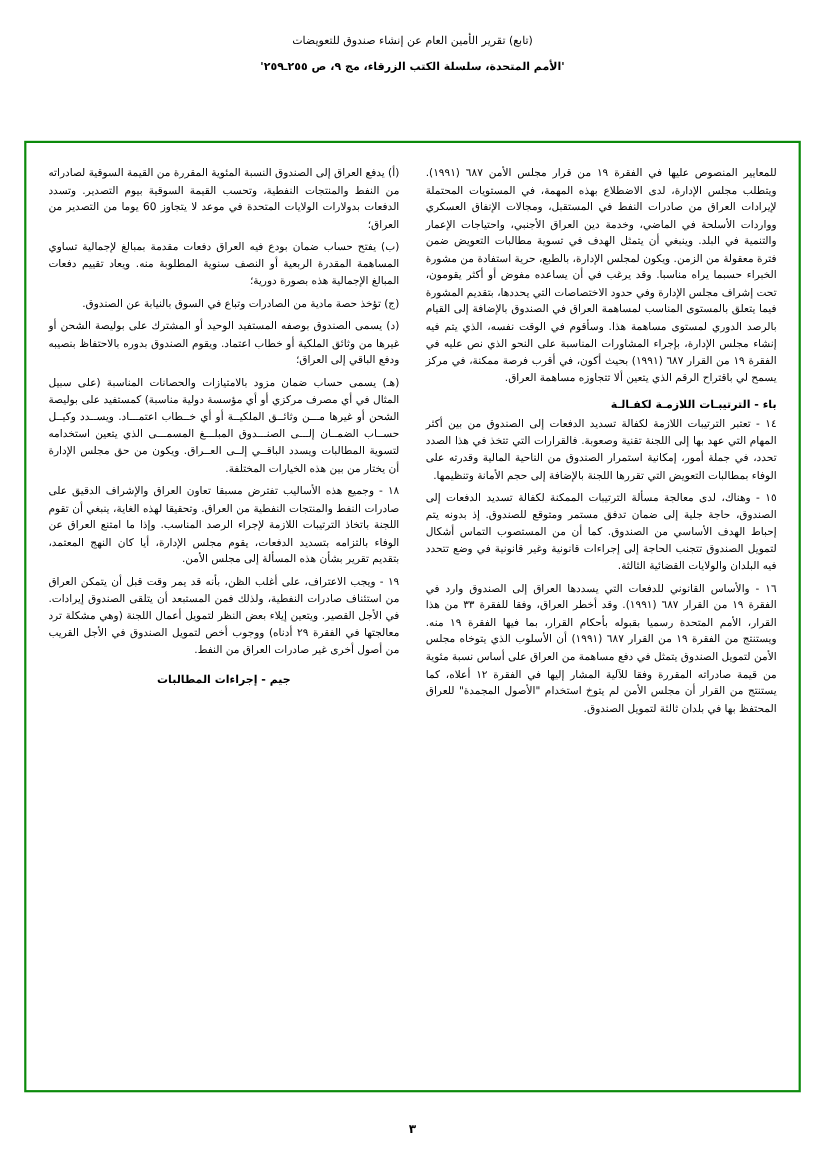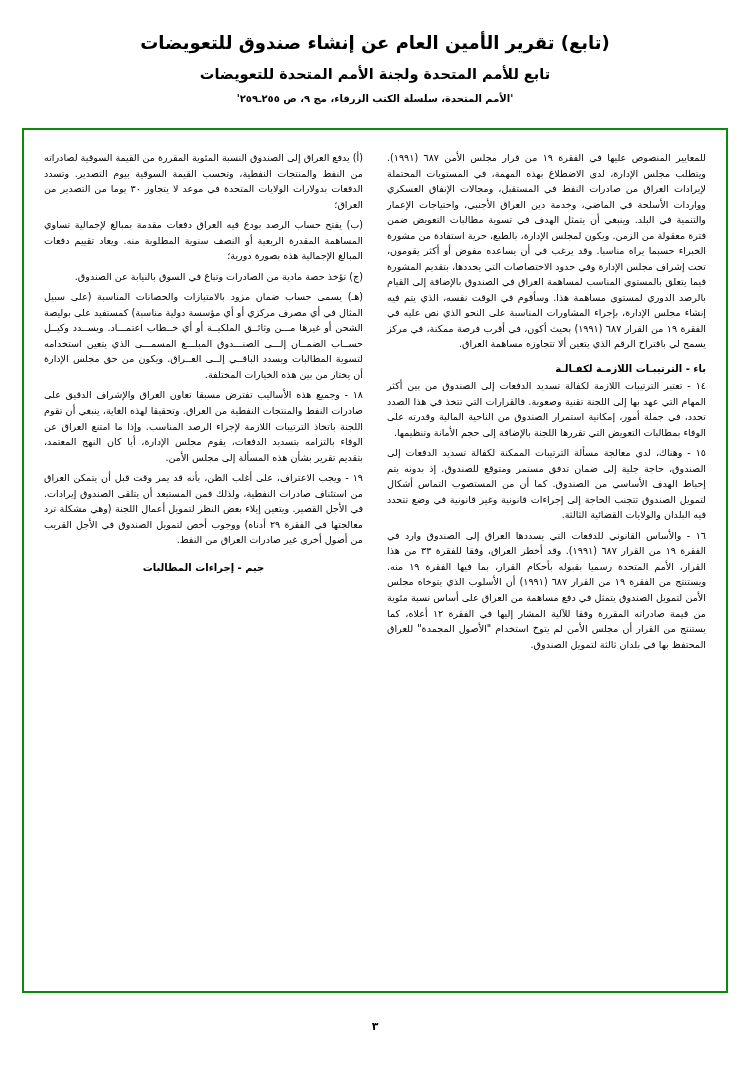--- a/index.html
+++ b/index.html
@@ -17,22 +17,22 @@
   .page {
     position: absolute;
     inset: 0;
     padding: 0;
   }
   .header {
     text-align: center;
     padding-top: 32px;
   }
   .header .line1 {
-    font-size: 18px;
-    font-weight: bold;
+    font-size: 10px;
+    font-weight: normal;
     letter-spacing: 0.2px;
     margin-bottom: 13px;
   }
   .header .line2 {
     font-size: 14.5px;
     font-weight: bold;
     margin-bottom: 11px;
   }
   .header .line3 {
     font-size: 10px;
@@ -98,40 +98,40 @@
     font-weight: bold;
   }
 </style>
 </head>
 <body>
 
 <div class="page">
 
   <div class="header">
     <div class="line1">(تابع) تقرير الأمين العام عن إنشاء صندوق للتعويضات</div>
-    <div class="line2">تابع للأمم المتحدة ولجنة الأمم المتحدة للتعويضات</div>
     <div class="line3">'الأمم المتحدة، سلسلة الكتب الزرقاء، مج ٩، ص ٢٥٥ـ٢٥٩'</div>
   </div>
 
   <div class="frame">
     <div class="frame-inner">
       <div class="cols">
 
         <div class="col">
           <p class="para">للمعايير المنصوص عليها في الفقرة ١٩ من قرار مجلس الأمن ٦٨٧ (١٩٩١). ويتطلب مجلس الإدارة، لدى الاضطلاع بهذه المهمة، في المستويات المحتملة لإيرادات العراق من صادرات النفط في المستقبل، ومجالات الإنفاق العسكري وواردات الأسلحة في الماضي، وخدمة دين العراق الأجنبي، واحتياجات الإعمار والتنمية في البلد. وينبغي أن يتمثل الهدف في تسوية مطالبات التعويض ضمن فترة معقولة من الزمن. ويكون لمجلس الإدارة، بالطبع، حرية استفادة من مشورة الخبراء حسبما يراه مناسبا. وقد يرغب في أن يساعده مفوض أو أكثر يقومون، تحت إشراف مجلس الإدارة وفي حدود الاختصاصات التي يحددها، بتقديم المشورة فيما يتعلق بالمستوى المناسب لمساهمة العراق في الصندوق بالإضافة إلى القيام بالرصد الدوري لمستوى مساهمة هذا. وسأقوم في الوقت نفسه، الذي يتم فيه إنشاء مجلس الإدارة، بإجراء المشاورات المناسبة على النحو الذي نص عليه في الفقرة ١٩ من القرار ٦٨٧ (١٩٩١) بحيث أكون، في أقرب فرصة ممكنة، في مركز يسمح لي باقتراح الرقم الذي يتعين ألا تتجاوزه مساهمة العراق.</p>
           <div class="sec-title">باء -  الترتيبـات اللازمـة لكفـالـة</div>
           <p class="para">١٤ - تعتبر الترتيبات اللازمة لكفالة تسديد الدفعات إلى الصندوق من بين أكثر المهام التي عهد بها إلى اللجنة تقنية وصعوبة. فالقرارات التي تتخذ في هذا الصدد تحدد، في جملة أمور، إمكانية استمرار الصندوق من الناحية المالية وقدرته على الوفاء بمطالبات التعويض التي تقررها اللجنة بالإضافة إلى حجم الأمانة وتنظيمها.</p>
           <p class="para">١٥ - وهناك، لدى معالجة مسألة الترتيبات الممكنة لكفالة تسديد الدفعات إلى الصندوق، حاجة جلية إلى ضمان تدفق مستمر ومتوقع للصندوق. إذ بدونه يتم إحباط الهدف الأساسي من الصندوق. كما أن من المستصوب التماس أشكال لتمويل الصندوق تتجنب الحاجة إلى إجراءات قانونية وغير قانونية في وضع تتحدد فيه البلدان والولايات القضائية الثالثة.</p>
           <p class="para">١٦ - والأساس القانوني للدفعات التي يسددها العراق إلى الصندوق وارد في الفقرة ١٩ من القرار ٦٨٧ (١٩٩١). وقد أخطر العراق، وفقا للفقرة ٣٣ من هذا القرار، الأمم المتحدة رسميا بقبوله بأحكام القرار، بما فيها الفقرة ١٩ منه. ويستنتج من الفقرة ١٩ من القرار ٦٨٧ (١٩٩١) أن الأسلوب الذي يتوخاه مجلس الأمن لتمويل الصندوق يتمثل في دفع مساهمة من العراق على أساس نسبة مئوية من قيمة صادراته المقررة وفقا للآلية المشار إليها في الفقرة ١٢ أعلاه، كما يستنتج من القرار أن مجلس الأمن لم يتوخ استخدام "الأصول المجمدة" للعراق المحتفظ بها في بلدان ثالثة لتمويل الصندوق.</p>
         </div>
 
         <div class="col">
-          <p class="para">(أ)       يدفع العراق إلى الصندوق النسبة المئوية المقررة من القيمة السوقية لصادراته من النفط والمنتجات النفطية، وتحسب القيمة السوقية بيوم التصدير. وتسدد الدفعات بدولارات الولايات المتحدة في موعد لا يتجاوز ٣٠ يوما من التصدير من العراق؛</p>
-          <p class="para">(ب)     يفتح حساب الرصد بودع فيه العراق دفعات مقدمة بمبالغ لإجمالية تساوي المساهمة المقدرة الربعية أو النصف سنوية المطلوبة منه. ويعاد تقييم دفعات المبالغ الإجمالية هذه بصورة دورية؛</p>
+          <p class="para">(أ)       يدفع العراق إلى الصندوق النسبة المئوية المقررة من القيمة السوقية لصادراته من النفط والمنتجات النفطية، وتحسب القيمة السوقية بيوم التصدير. وتسدد الدفعات بدولارات الولايات المتحدة في موعد لا يتجاوز 60 يوما من التصدير من العراق؛</p>
+          <p class="para">(ب)     يفتح حساب ضمان بودع فيه العراق دفعات مقدمة بمبالغ لإجمالية تساوي المساهمة المقدرة الربعية أو النصف سنوية المطلوبة منه. ويعاد تقييم دفعات المبالغ الإجمالية هذه بصورة دورية؛</p>
           <p class="para">(ج)      تؤخذ حصة مادية من الصادرات وتباع في السوق بالنيابة عن الصندوق.</p>
+          <p class="para">(د)       يسمى الصندوق بوصفه المستفيد الوحيد أو المشترك على بوليصة الشحن أو غيرها من وثائق الملكية أو خطاب اعتماد. ويقوم الصندوق بدوره بالاحتفاظ بنصيبه ودفع الباقي إلى العراق؛</p>
           <p class="para">(هـ)      يسمى حساب ضمان مزود بالامتيازات والحصانات المناسبة (على سبيل المثال في أي مصرف مركزي أو أي مؤسسة دولية مناسبة) كمستفيد على بوليصة الشحن أو غيرها مـــن وثائــق الملكيــة أو أي خــطاب اعتمـــاد. ويســدد وكيــل حســاب الضمــان إلـــى الصنـــدوق المبلـــغ المسمـــى الذي يتعين استخدامه لتسوية المطالبات ويسدد الباقــي إلــى العــراق. ويكون من حق مجلس الإدارة أن يختار من بين هذه الخيارات المختلفة.</p>
           <p class="para">١٨ - وجميع هذه الأساليب تفترض مسبقا تعاون العراق والإشراف الدقيق على صادرات النفط والمنتجات النفطية من العراق. وتحقيقا لهذه الغاية، ينبغي أن تقوم اللجنة باتخاذ الترتيبات اللازمة لإجراء الرصد المناسب. وإذا ما امتنع العراق عن الوفاء بالتزامه بتسديد الدفعات، يقوم مجلس الإدارة، أيا كان النهج المعتمد، بتقديم تقرير بشأن هذه المسألة إلى مجلس الأمن.</p>
           <p class="para">١٩ - ويجب الاعتراف، على أغلب الظن، بأنه قد يمر وقت قبل أن يتمكن العراق من استئناف صادرات النفطية، ولذلك فمن المستبعد أن يتلقى الصندوق إيرادات. في الأجل القصير. ويتعين إيلاء بعض النظر لتمويل أعمال اللجنة (وهي مشكلة ترد معالجتها في الفقرة ٢٩ أدناه) ووجوب أخص لتمويل الصندوق في الأجل القريب من أصول أخرى غير صادرات العراق من النفط.</p>
           <div class="sec-title-mid">جيم - إجراءات المطالبات</div>
         </div>
 
       </div>
     </div>
   </div>
 

